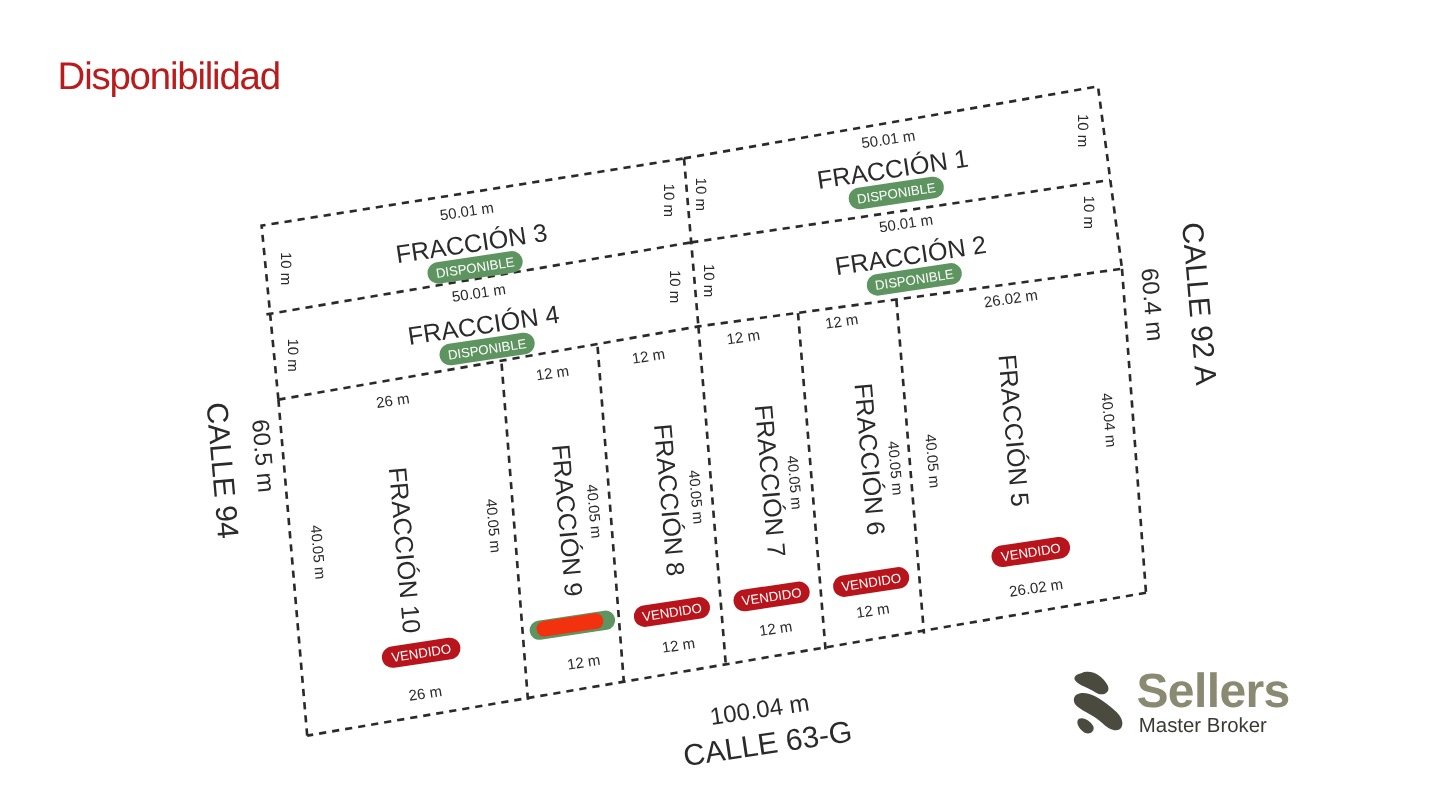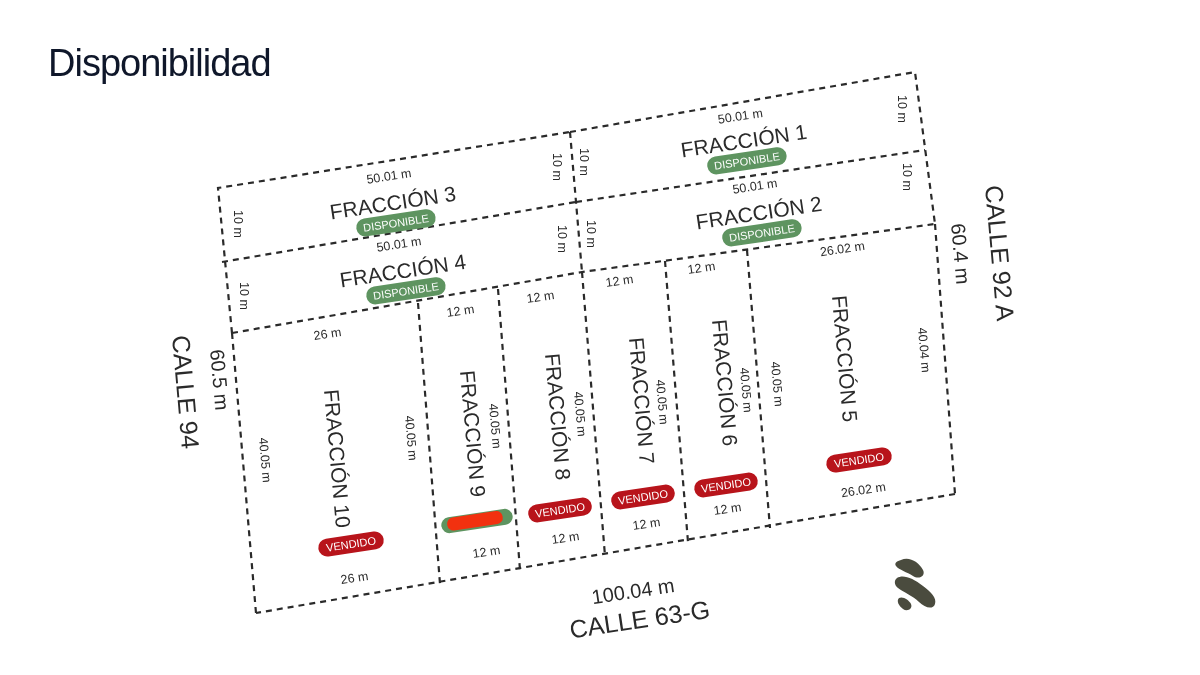--- a/index.html
+++ b/index.html
@@ -3,21 +3,21 @@
 <meta charset="utf-8">
 <style>
   html, body { margin: 0; padding: 0; }
   body {
     width: 1200px; height: 675px; background: #ffffff; position: relative; overflow: hidden;
     font-family: "Liberation Sans", sans-serif; color: #2e2e2a;
   }
   .title {
     position: absolute; left: 48px; top: 40px; margin: 0;
     font-family: "Liberation Sans", sans-serif; font-weight: 400;
-    font-size: 38px; line-height: 46px; color: #0f172a; letter-spacing: -1px;
+    font-size: 32px; line-height: 46px; color: #b91c1c; letter-spacing: -1px;
   }
   .title span { display: block; }
   svg.plan { position: absolute; left: 0; top: 0; }
   .lot-line { fill: none; stroke: #2a2a2a; stroke-width: 2.2; stroke-dasharray: 6 5; }
   .dim { font-size: 12.5px; fill: #2a2a2a; font-family: "Liberation Sans", sans-serif; }
   .lot-name { font-size: 21px; fill: #2a2a2a; font-family: "Liberation Sans", sans-serif; }
   .street { font-size: 25px; fill: #2a2a2a; font-family: "Liberation Sans", sans-serif; }
   .street-dim { font-size: 20px; fill: #2a2a2a; font-family: "Liberation Sans", sans-serif; }
   .badge-text { font-size: 11px; fill: #ffffff; font-family: "Liberation Sans", sans-serif; font-weight: 400; }
   .logo { position: absolute; left: 893px; top: 556px; display: flex; align-items: center; }
@@ -179,13 +179,17 @@
     <text class="street" transform="translate(641,628) rotate(-8.5)" text-anchor="middle">CALLE 63-G</text>
   </g>
 </svg>
 
 <div class="logo">
   <svg class="logo-mark" viewBox="0 0 46 56">
     <path d="M8 4 C16 0, 26 6, 30 14 C33 20, 26 24, 20 20 C14 16, 6 14, 3 10 C1 7, 4 5, 8 4 Z" fill="#4a4b3e"></path>
     <path d="M4 22 C10 18, 20 22, 30 30 C38 36, 44 42, 42 48 C40 54, 32 52, 26 46 C20 40, 10 36, 5 32 C1 29, 1 24, 4 22 Z" fill="#4a4b3e"></path>
     <path d="M6 42 C10 40, 16 44, 18 48 C20 53, 14 56, 10 53 C6 50, 3 45, 6 42 Z" fill="#4a4b3e"></path>
   </svg>
+  <div class="logo-words">
+    <span class="logo-name">Sellers</span>
+    <span class="logo-tag">Master Broker</span>
+  </div>
 </div>
 
 </body></html>

